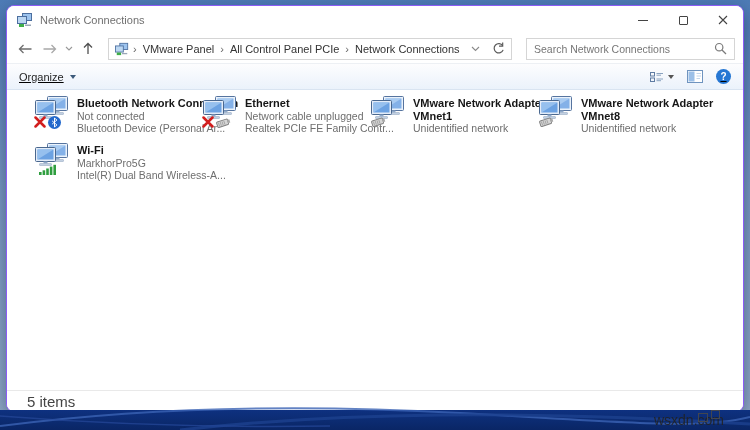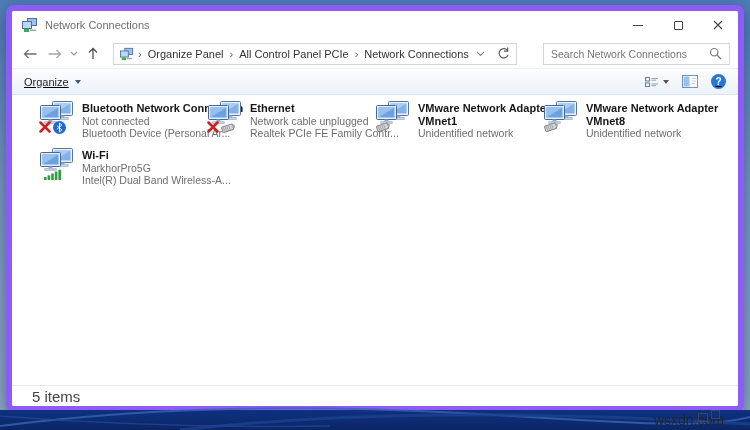--- a/index.html
+++ b/index.html
@@ -9,21 +9,21 @@
     font-family:"Liberation Sans", sans-serif;
     background:linear-gradient(180deg,#4e7cb7 0%,#7b9ac3 45%,#93abc8 100%);
   }
   
   .desktop-band { position:absolute; left:0; right:0; bottom:0; height:20px;
     background:linear-gradient(180deg,#0e3180 0%,#0a2665 100%); }
   .desktop-band svg { position:absolute; left:0; bottom:0; }
 
   
   .win { position:absolute; left:6px; top:5px; width:738px; height:407px;
-    background:#fff; border:6px solid #8b5cf6; border-radius:8px;
+    background:#fff; border:1px solid #8b5cf6; border-radius:8px;
     box-shadow:0 6px 18px rgba(10,25,60,.45);
     display:flex; flex-direction:column; overflow:hidden; }
 
   
   .titlebar { height:28px; flex:0 0 28px; display:flex; align-items:center; padding-left:10px; background:#fff; }
   .title-text { font-size:11px; color:#707070; margin-left:7px; }
   .win-controls { margin-left:auto; display:flex; height:100%; }
   .wc-btn { width:40px; display:flex; align-items:center; justify-content:center; }
   .wc-min { width:10px; height:1px; background:#444; display:block; }
   .wc-max { width:9px; height:9px; border:1px solid #444; border-radius:1px; display:block; }
@@ -32,21 +32,21 @@
   .navbar { height:30px; flex:0 0 30px; display:flex; align-items:center;
     padding:0 8px 0 6px; border-bottom:1px solid #edf0f4; background:#fff; }
   .nav-btn { height:24px; display:flex; align-items:center; justify-content:center; }
   .nb-back,.nb-fwd,.nb-up { width:24px; }
   .nb-chev { width:15px; }
   .crumbbar { height:22px; width:404px; border:1px solid #d5d5d5; background:#fff;
     display:flex; align-items:center; padding:0 6px 0 6px; margin-left:8px; }
   .crumb-seg { font-size:11px; color:#333; padding:0 2px; white-space:nowrap; }
   .crumb-sep { font-size:11px; color:#666; padding:0 4px; }
   .crumb-right { margin-left:auto; display:flex; align-items:center; gap:12px; }
-  .searchbox { margin-left:26px; flex:1; height:22px; border:1px solid #d5d5d5;
+  .searchbox { margin-left:14px; flex:1; height:22px; border:1px solid #d5d5d5;
     display:flex; align-items:center; padding:0 7px; background:#fff; }
   .searchbox input { border:none; outline:none; flex:1; font-family:"Liberation Sans",sans-serif;
     font-size:10.5px; color:#333; background:transparent; }
   .searchbox input::placeholder { color:#767676; opacity:1; }
 
   
   .cmdbar { height:26px; flex:0 0 26px; display:flex; align-items:center;
     padding:0 12px; background:linear-gradient(180deg,#fdfdfe 0%,#ebf2fb 100%);
     border-bottom:1px solid #d9e4f1;text-decoration:underline; }
   .organize { display:flex; align-items:center; gap:6px; font-size:11px; color:#1f1f1f; }
@@ -166,21 +166,21 @@
         </svg>
     </div>
 
     <div class="crumbbar">
       <span style="line-height:0">
         <svg width="14" height="14" viewBox="0 0 16 16">
             <use href="#mini-pc"></use>
           </svg>
       </span>
       <span class="crumb-sep">›</span>
-      <span class="crumb-seg">Organize Panel</span>
+      <span class="crumb-seg">VMware Panel</span>
       <span class="crumb-sep">›</span>
       <span class="crumb-seg">All Control Panel PCIe</span>
       <span class="crumb-sep">›</span>
       <span class="crumb-seg">Network Connections</span>
       <span class="crumb-right">
         <span style="line-height:0">
           <svg width="9" height="6" viewBox="0 0 9 6">
               <path d="M1 1 L4.5 4.5 L8 1" stroke="#8a8a8a" stroke-width="1.1" fill="none"></path>
             </svg>
         </span>

